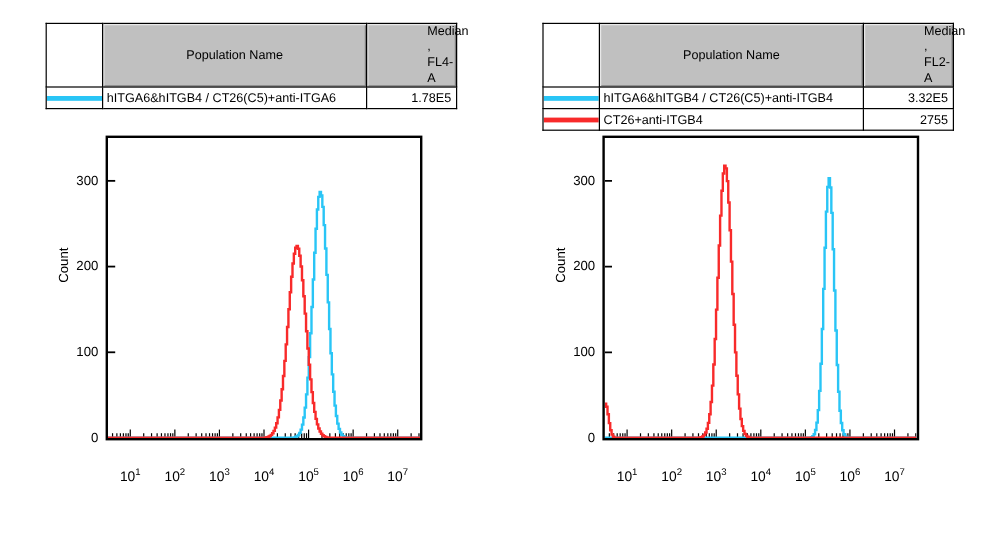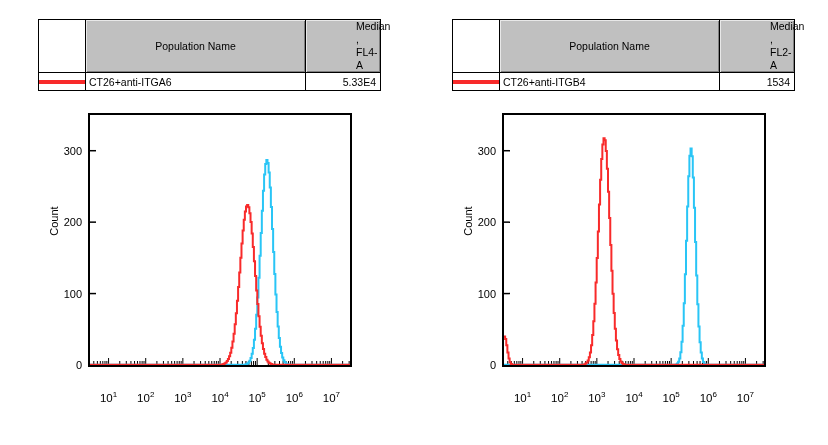--- a/index.html
+++ b/index.html
@@ -170,24 +170,24 @@
         <tr>
       <th class="hdr hdr-blank col-swatch"></th>
       <th class="hdr col-name">Population Name</th>
       <th class="hdr hdr-median col-median">
         <span>Median ,</span>
         <span>FL4-A</span>
       </th>
     </tr>
     <tr>
       <td class="row-cell swatch-cell">
-        <span class="swatch swatch-red"></span>
+        <span class="swatch swatch-cyan"></span>
       </td>
-      <td class="row-cell">CT26+anti-ITGA6</td>
-      <td class="row-cell row-median">5.33E4</td>
+      <td class="row-cell">hITGA6&amp;hITGB4 / CT26(C5)+anti-ITGA6</td>
+      <td class="row-cell row-median">1.78E5</td>
     </tr>
   </tbody>
     </table>
 
   <div class="ylabel">Count</div>
   <div class="ytick-holder">
       <div class="ytick" style="top: 247px;">0</div>
       <div class="ytick" style="top: 175.571px;">100</div>
       <div class="ytick" style="top: 104.143px;">200</div>
       <div class="ytick" style="top: 32.7143px;">300</div>
@@ -285,24 +285,31 @@
         <tr>
       <th class="hdr hdr-blank col-swatch"></th>
       <th class="hdr col-name">Population Name</th>
       <th class="hdr hdr-median col-median">
         <span>Median ,</span>
         <span>FL2-A</span>
       </th>
     </tr>
     <tr>
       <td class="row-cell swatch-cell">
+        <span class="swatch swatch-cyan"></span>
+      </td>
+      <td class="row-cell">hITGA6&amp;hITGB4 / CT26(C5)+anti-ITGB4</td>
+      <td class="row-cell row-median">3.32E5</td>
+    </tr>
+    <tr>
+      <td class="row-cell swatch-cell">
         <span class="swatch swatch-red"></span>
       </td>
       <td class="row-cell">CT26+anti-ITGB4</td>
-      <td class="row-cell row-median">1534</td>
+      <td class="row-cell row-median">2755</td>
     </tr>
   </tbody>
     </table>
 
   <div class="ylabel">Count</div>
   <div class="ytick-holder">
       <div class="ytick" style="top: 247px;">0</div>
       <div class="ytick" style="top: 175.571px;">100</div>
       <div class="ytick" style="top: 104.143px;">200</div>
       <div class="ytick" style="top: 32.7143px;">300</div>

